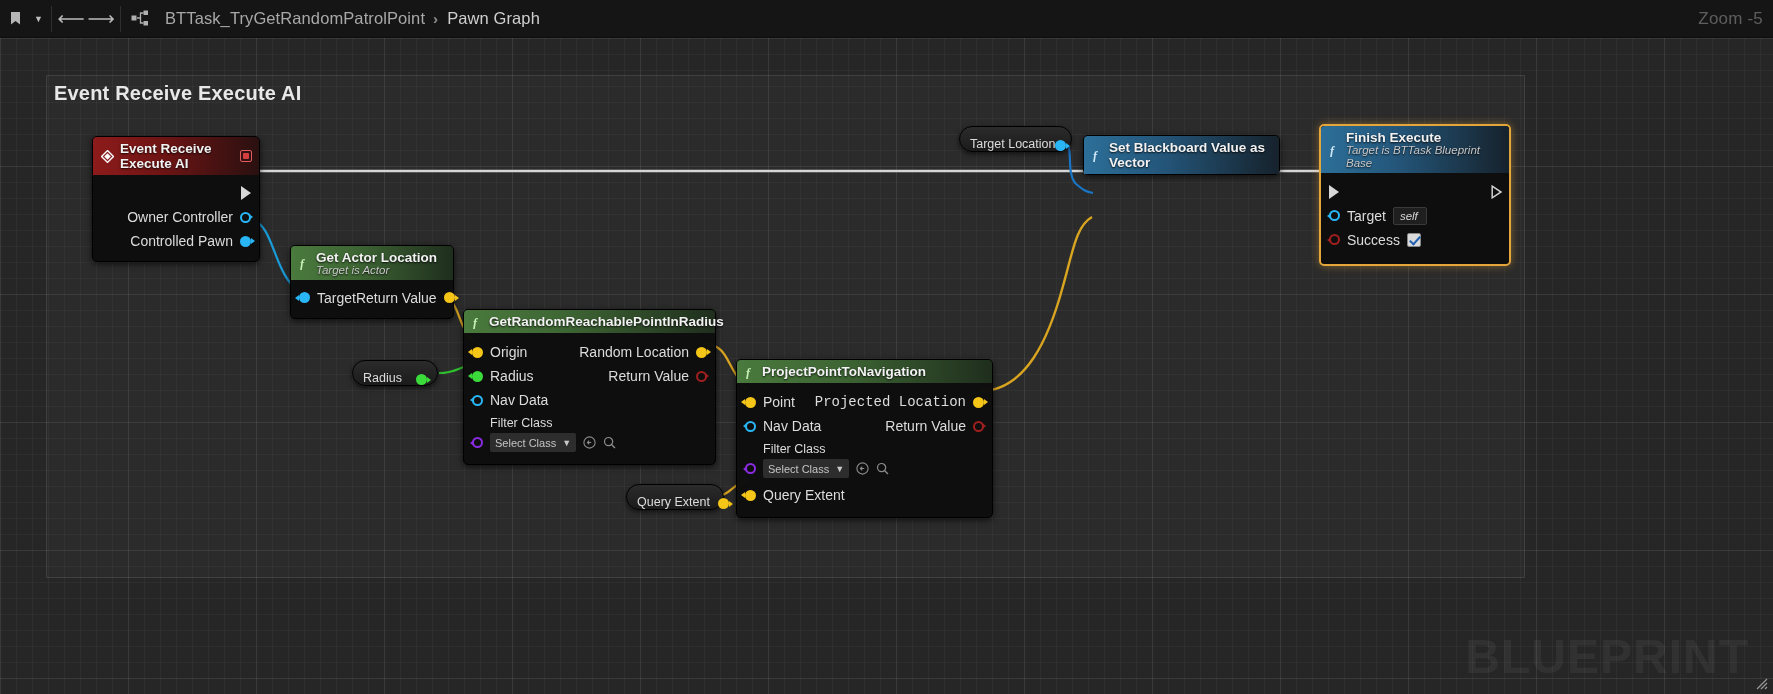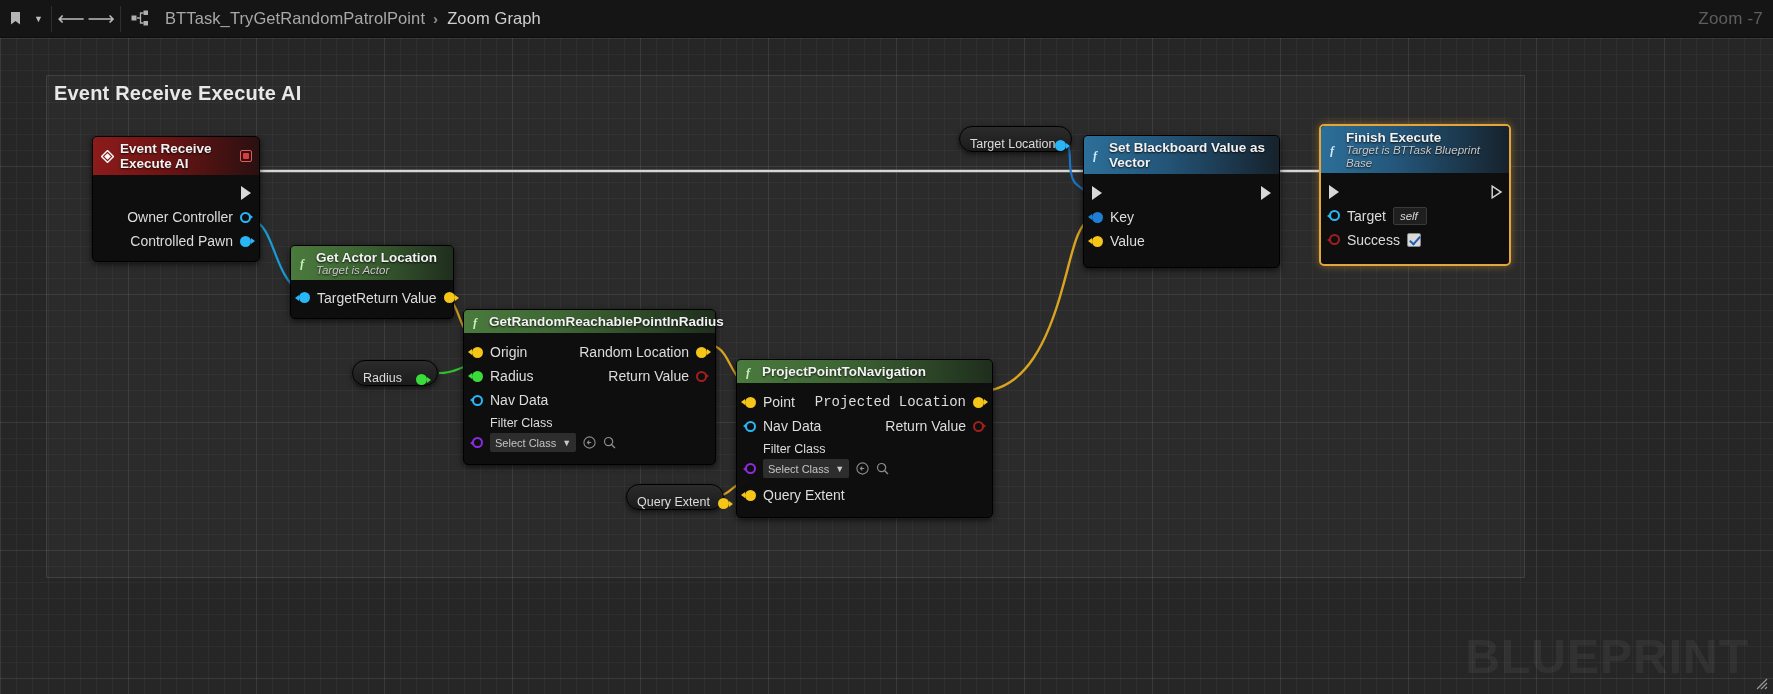--- a/index.html
+++ b/index.html
@@ -223,23 +223,23 @@
         <rect x="0.5" y="5.5" width="5" height="5" fill="#b0b0b0"></rect>
         <rect x="12.5" y="0.5" width="4.5" height="4.5" fill="#b0b0b0"></rect>
         <rect x="12.5" y="11" width="4.5" height="4.5" fill="#b0b0b0"></rect>
         <path d="M6 8h3.5V3h3M6 8h3.5v5h3" stroke="#b0b0b0" stroke-width="1.3" fill="none"></path>
       </svg>
     </div>
   </div>
   <div id="breadcrumb">
     <span class="crumb">BTTask_TryGetRandomPatrolPoint</span>
     <span class="sepchev">›</span>
-    <span class="crumb last">Zoom Graph</span>
-  </div>
-  <div id="zoom-label">Zoom -7</div>
+    <span class="crumb last">Pawn Graph</span>
+  </div>
+  <div id="zoom-label">Zoom -5</div>
 </div>
 
 <div id="canvas">
 
   <div id="comment-box"></div>
   <div id="comment-title">Event Receive Execute AI</div>
   <svg id="comment-resize" viewBox="0 0 14 14">
     <path d="M13 3 L3 13 M13 7 L7 13 M13 11 L11 13" stroke="#9a9a9a" stroke-width="1.2" fill="none"></path>
   </svg>
   <div id="watermark">BLUEPRINT</div>
@@ -451,36 +451,20 @@
 
   <div class="node" id="n-sbb" style="left:1083px; top:97px; width:197px;">
     <div class="node-header hdr-bb">
       <span class="hicon">
         <svg width="11" height="14" viewBox="0 0 11 14">
           <text x="1" y="11.5" font-family="Liberation Serif, serif" font-style="italic" font-size="12" font-weight="bold" fill="#cfe8f7">f</text>
         </svg>
       </span>
       <span class="htitle">Set Blackboard Value as Vector</span>
     </div>
-    <div class="node-body" style="position:relative; padding:7px 0 14px 0;">
-      <div class="prow in">
-        <span class="exec"></span>
-      </div>
-      <div class="prow in">
-        <span class="pin nub-left" style="background:#1e7fd4; color:#1e7fd4;"></span>
-        <span class="plabel">Key</span>
-      </div>
-      <div class="prow in">
-        <span class="pin nub-left" style="background:#f5c518; color:#f5c518;"></span>
-        <span class="plabel">Value</span>
-      </div>
-      <div class="prow out" style="position:absolute; right:0; top:7px;">
-        <span class="exec"></span>
-      </div>
-    </div>
   </div>
 
   <div class="node selected-node" id="n-fin" style="left:1319px; top:86px; width:192px;">
     <div class="node-header hdr-bb" style="padding-bottom:3px;">
       <span class="hicon">
         <svg width="11" height="14" viewBox="0 0 11 14">
           <text x="1" y="11.5" font-family="Liberation Serif, serif" font-style="italic" font-size="12" font-weight="bold" fill="#cfe8f7">f</text>
         </svg>
       </span>
       <span style="display:flex;flex-direction:column;line-height:1.12;">

